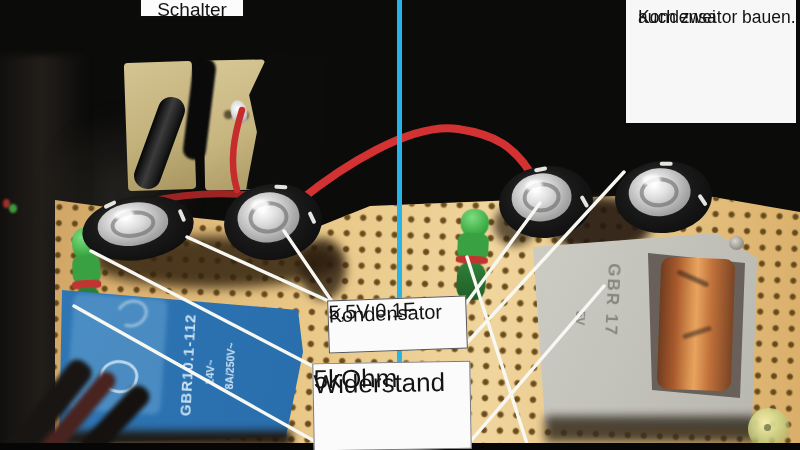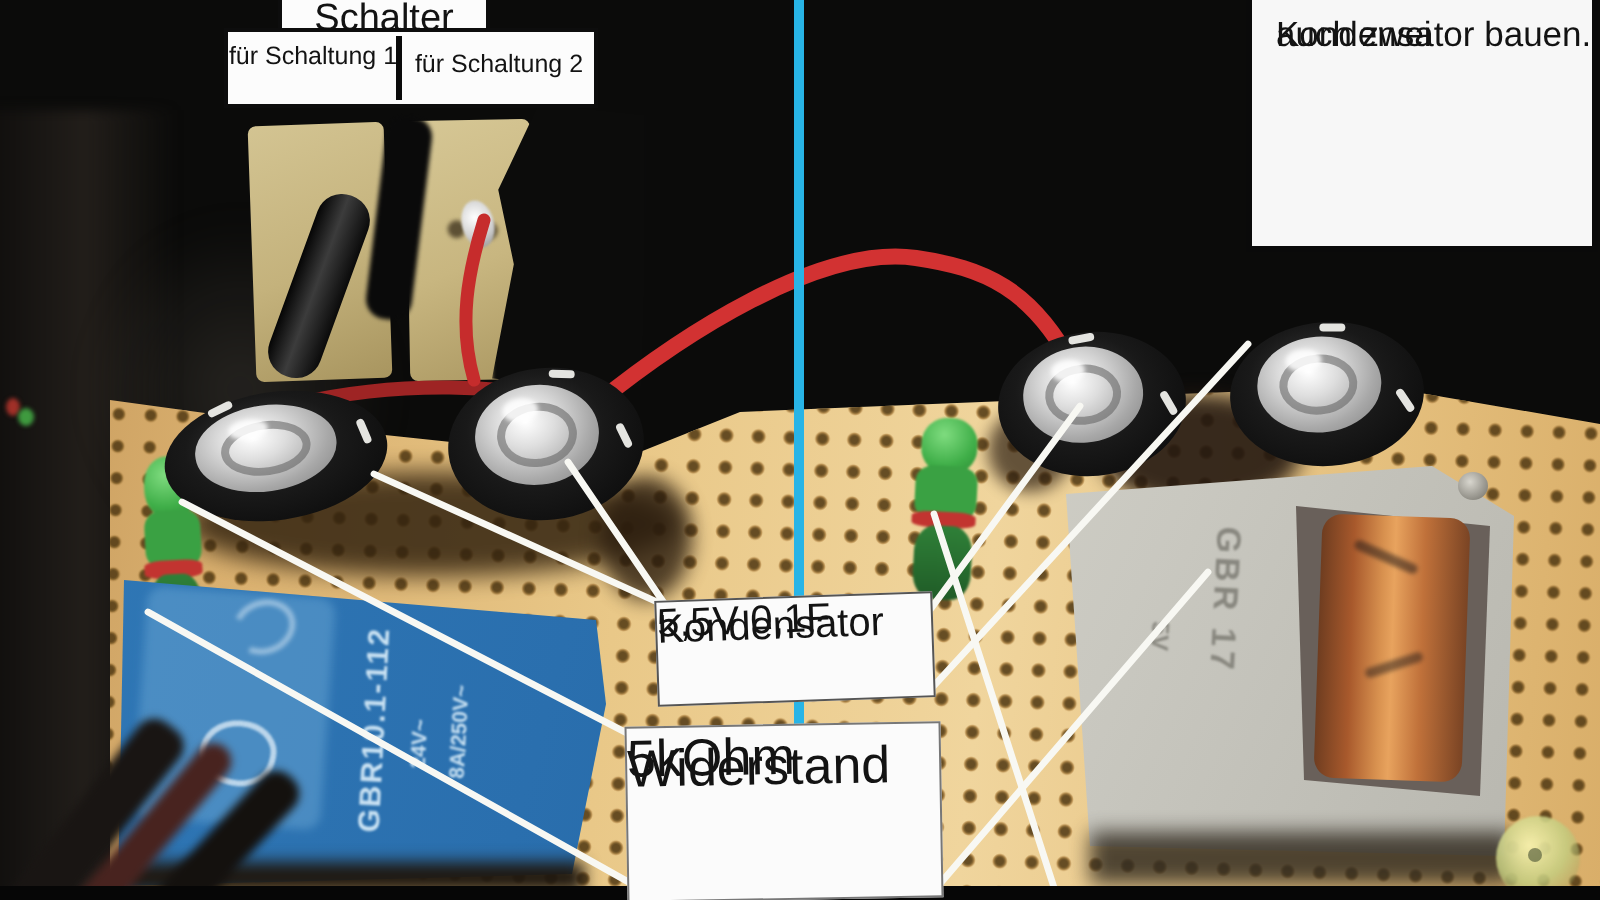--- a/index.html
+++ b/index.html
@@ -250,25 +250,20 @@
       <line x1="324" y1="372" x2="91" y2="251"></line>
       <line x1="316" y1="442" x2="74" y2="306"></line>
       <line x1="469" y1="443" x2="604" y2="286"></line>
       <line x1="529" y1="450" x2="467" y2="257"></line>
     </g>
   </svg>
 
   <div class="bottom-bar"></div>
 
   <div class="lbl schalter-title">Schalter</div>
-  <div class="lbl schalter-sub">
-    <div class="cell-l">für Schaltung 1</div>
-    <div class="schalter-div"></div>
-    <div class="cell-r">für Schaltung 2</div>
-  </div>
 
   <div class="lbl note-box">
     <div>auch zwei</div>
     <div>Kondensator bauen.</div>
   </div>
 
   <div class="lbl kond-box">
     <div class="l1">Kondensator</div>
     <div class="l2">5,5V 0,1F</div>
   </div>

